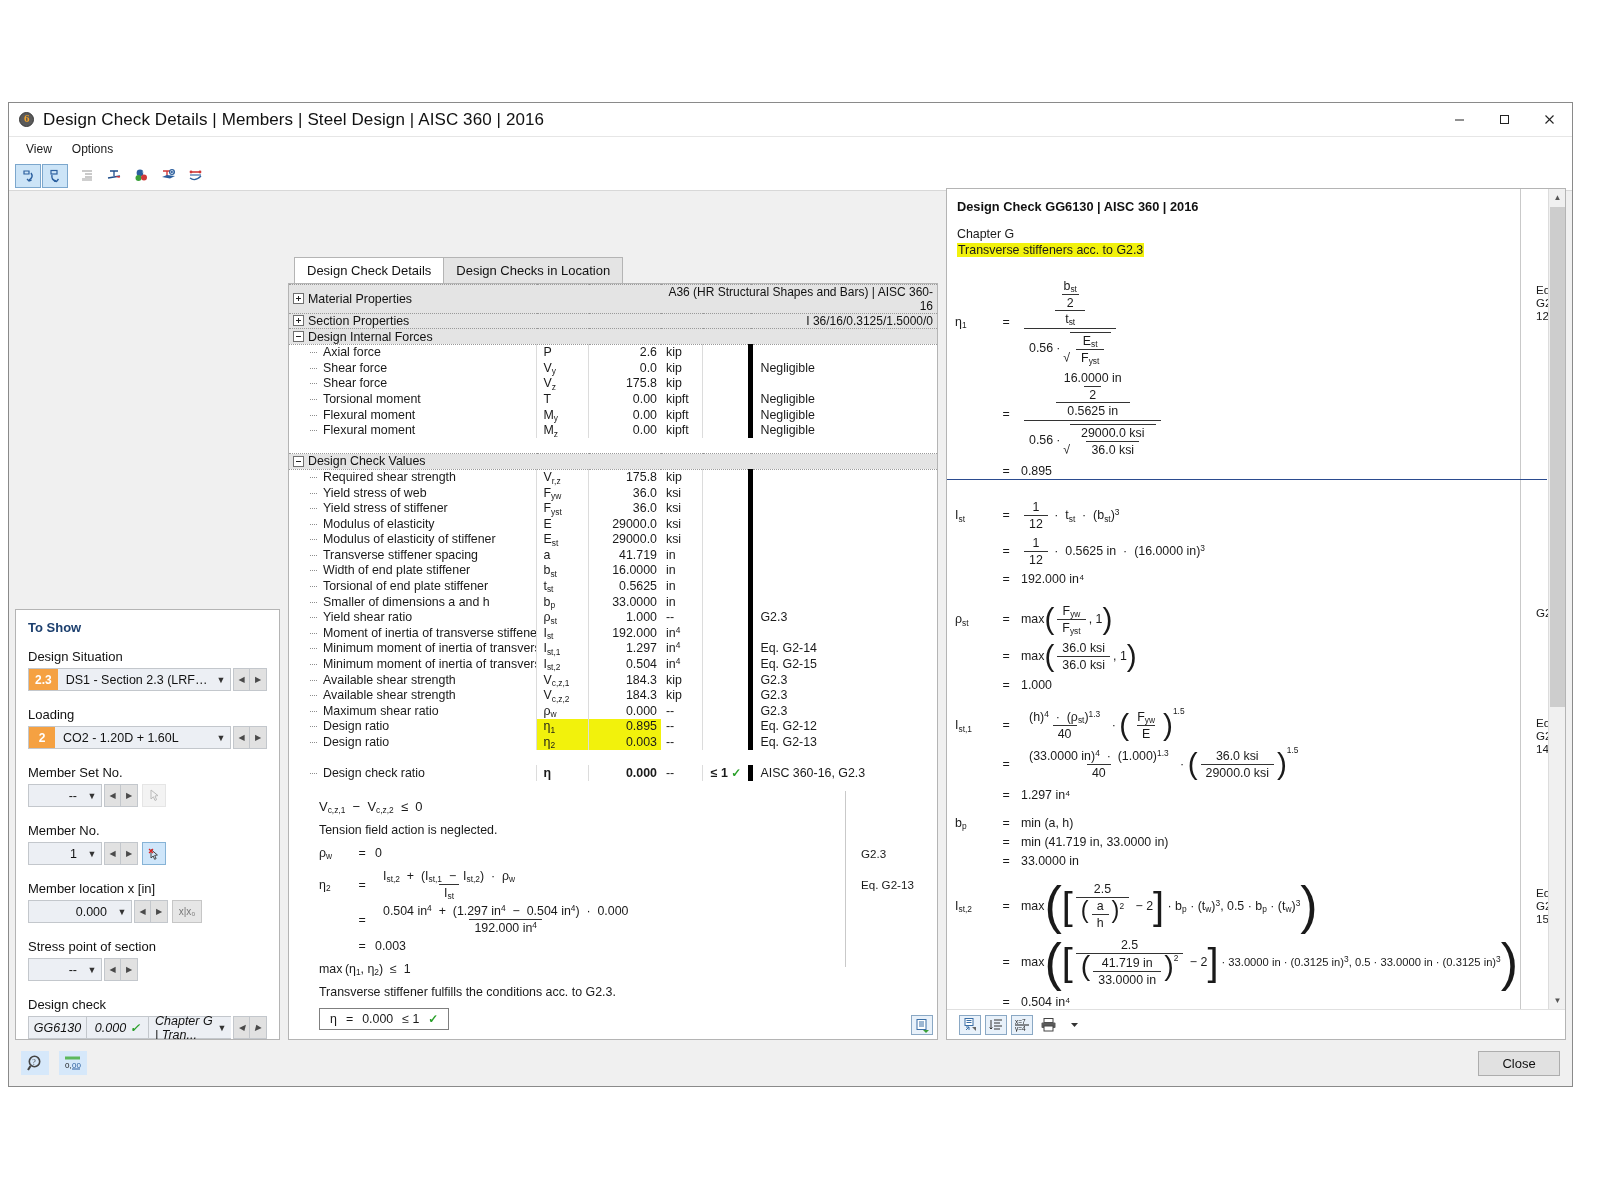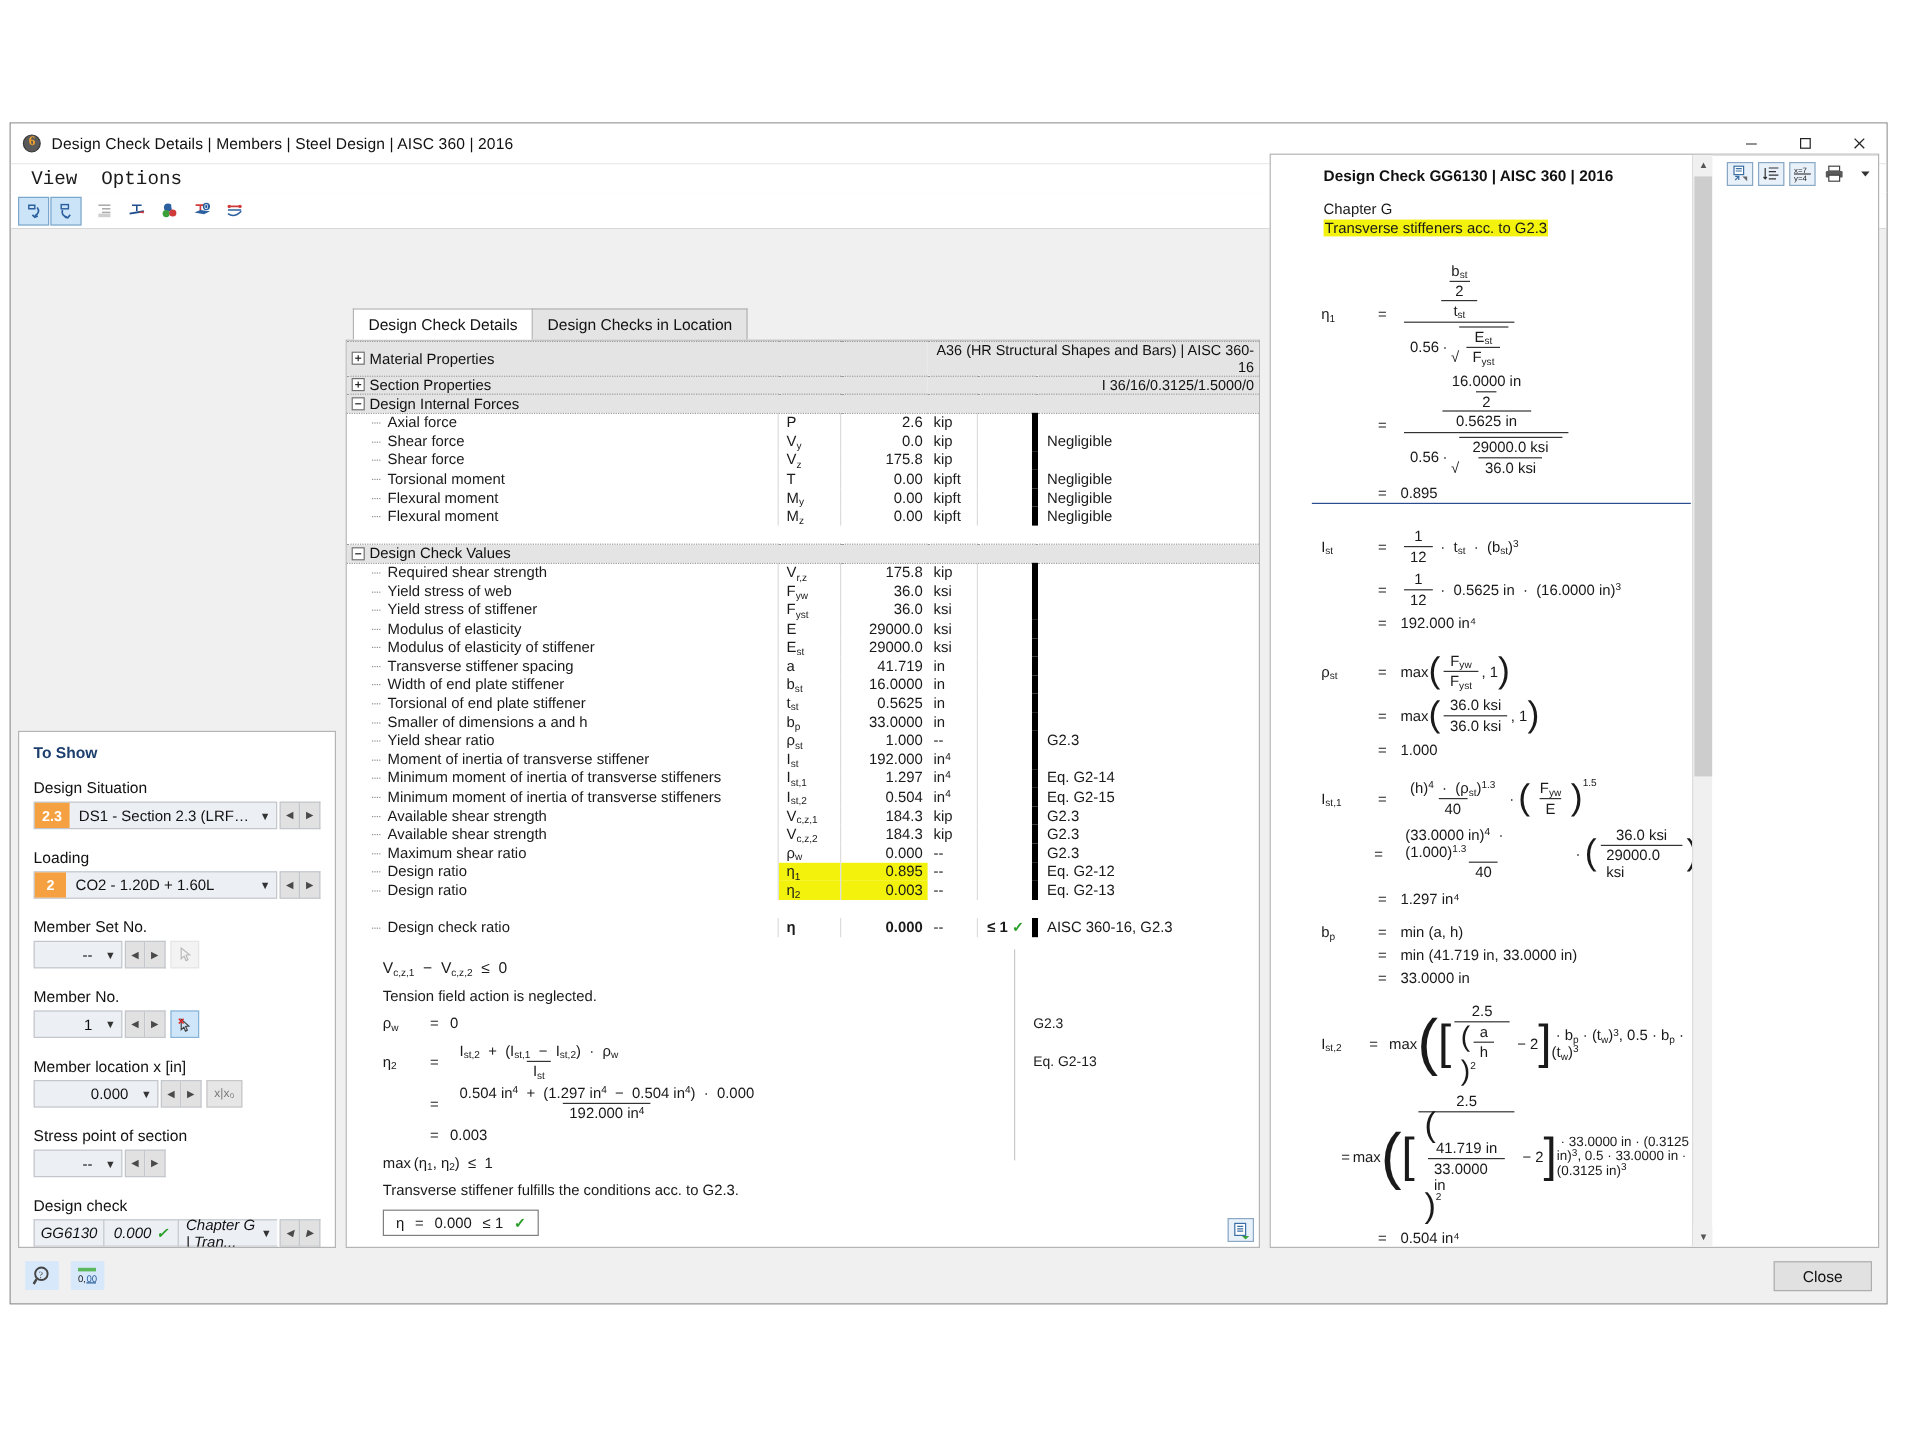--- a/index.html
+++ b/index.html
@@ -35,37 +35,37 @@
     position: absolute; left: 1px; top: 1px; width: 15px; height: 15px;
     border-radius: 50%; background: #5a5a5a;
     border: 1px solid #3a3a3a;
   }
   .title-icon .disc::after {
     content: "6"; position: absolute; left: 4px; top: -1px;
     font-size: 11px; font-weight: bold; color: #f3a32a;
     font-family: "Liberation Serif", serif;
   }
   .title-text {
-    font-size: 13px; color: #111; letter-spacing: 0.1px;
+    font-size: 17px; color: #111; letter-spacing: 0.1px;
     white-space: nowrap;
   }
   .win-controls { margin-left: auto; display: flex; height: 34px; }
   .win-btn {
     width: 45px; height: 34px; display: flex; align-items: center; justify-content: center;
     font-size: 15px; color: #222;
   }
   .win-btn svg { display: block; }
 
   .menubar {
     height: 24px; background: #ffffff; display: flex; align-items: center;
     padding-left: 8px; gap: 2px; flex: none;
     border-bottom: 1px solid #ffffff;
   }
   .menu-item {
-    font-size: 16px; color: #1a1a1a; padding: 3px 9px; font-family: Liberation Mono, monospace;
+    font-size: 12px; color: #1a1a1a; padding: 3px 9px;
   }
 
   .toolbar {
     height: 30px; background: #ffffff; display: flex; align-items: center;
     padding-left: 6px; gap: 1px; flex: none;
     border-bottom: 1px solid #d8d8d8;
   }
   .tb-btn {
     width: 26px; height: 24px; display: flex; align-items: center; justify-content: center;
     border: 1px solid transparent;
@@ -212,22 +212,22 @@
     position: absolute; right: 4px; bottom: 4px; display: flex; gap: 3px;
   }
   .icon-btn {
     width: 22px; height: 20px; display: flex; align-items: center; justify-content: center;
     border: 1px solid transparent;
   }
   .icon-btn.boxed { border: 1px solid #8aa8c4; background: #e8f1fa; }
 
   
   .right-panel {
-    width: 508px; flex: none; background: #ffffff; border: 1px solid #b4b4b4;
-    position: relative; display: flex; flex-direction: row; padding-left: 34px;
+    width: 620px; flex: none; background: #ffffff; border: 1px solid #b4b4b4;
+    position: relative; display: flex; flex-direction: column;
   }
   .rp-scroll {
     flex: 1; min-height: 0; position: relative; overflow: hidden;
     padding: 10px 0 0 0;
   }
   .rp-vline {
     position: absolute; left: 573px; top: 0; bottom: 0; border-left: 1px solid #c9c9c9;
   }
   .rp-hr {
     position: absolute; left: 0; right: 18px; height: 0; border-top: 1px solid #2b4b8f;

